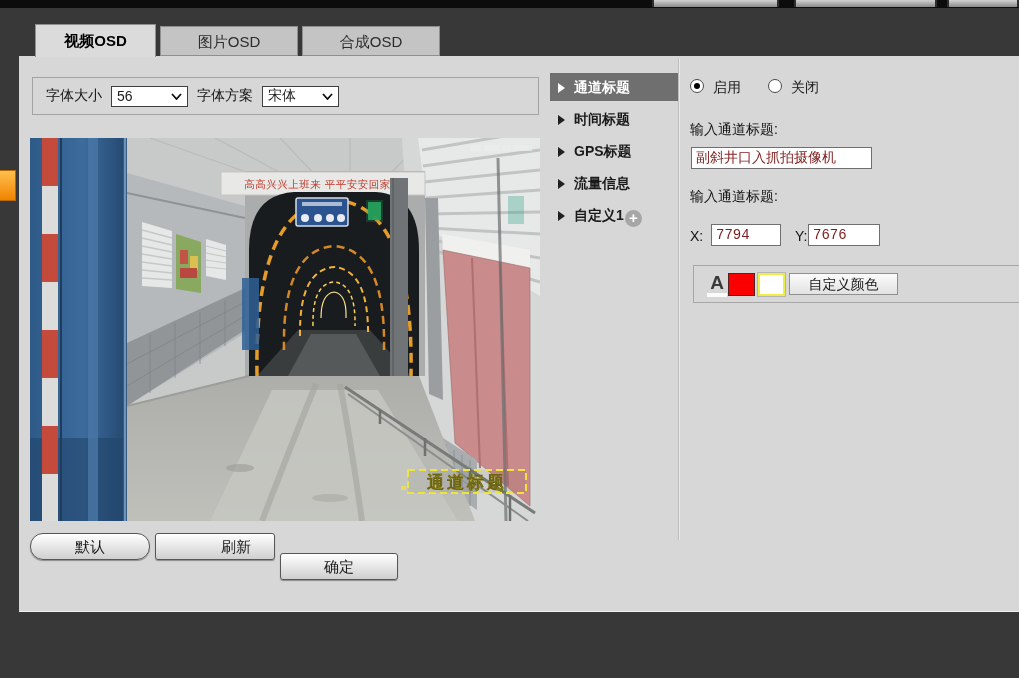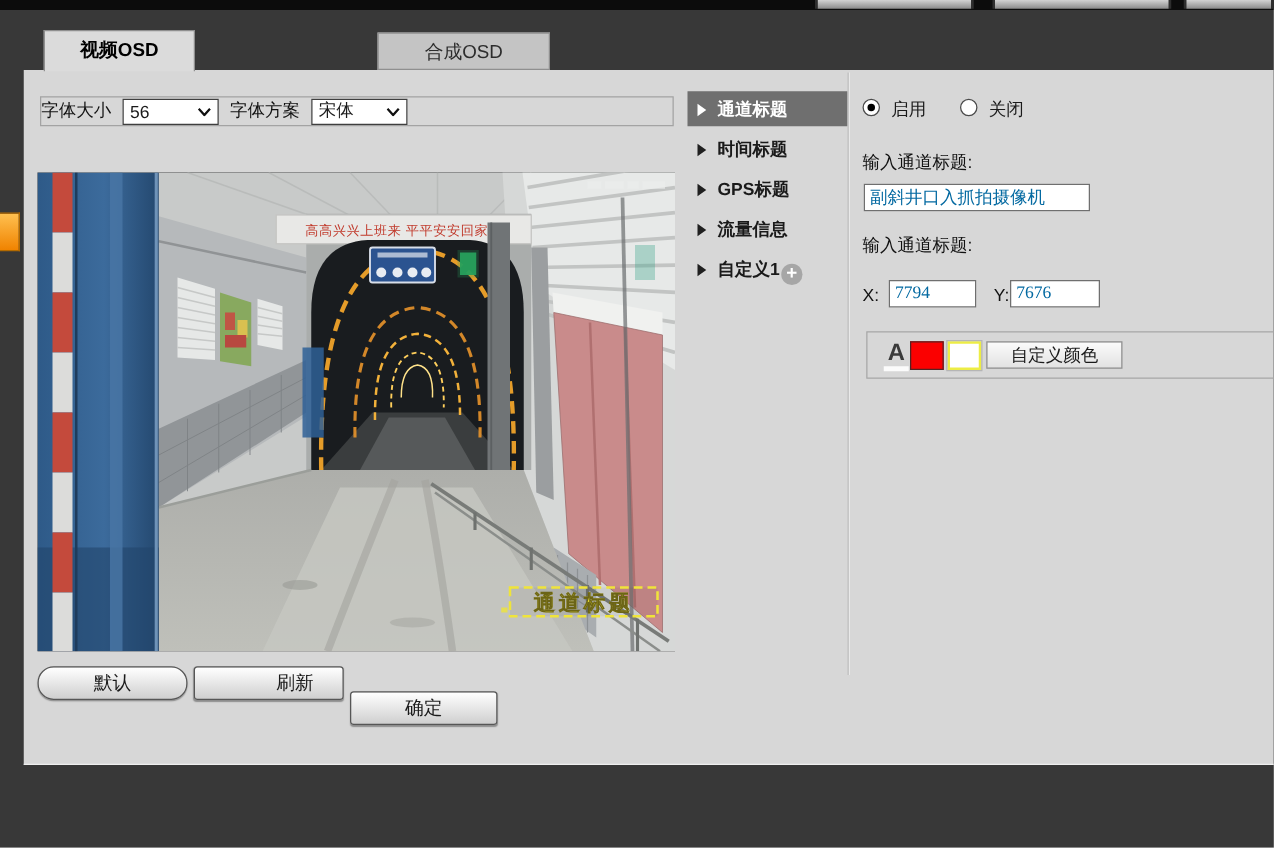--- a/index.html
+++ b/index.html
@@ -16,42 +16,42 @@
 
   
   .tab { position:absolute; text-align:center; font-size:15px; cursor:default; }
   .tab.inactive { top:26px; height:30px; line-height:29px; background:#c4c4c4; border:1px solid #8f8f8f; color:#2c2c2c; }
   .tab.active { top:24px; height:33px; line-height:31px; background:#dbdbdb; border:1px solid #8f8f8f; border-bottom:none; font-weight:bold; z-index:3; color:#000; }
 
   
   .side-handle { position:absolute; left:0; top:170px; width:16px; height:31px; background:linear-gradient(180deg,#ffc050,#f08300); border:1px solid #b36a00; border-left:none; }
 
   
-  .font-box { position:absolute; left:32px; top:77px; width:507px; height:24px; border:1px solid #a3a3a3; display:flex; align-items:center; gap:9px; }
+  .font-box { position:absolute; left:32px; top:77px; width:507px; height:38px; border:1px solid #a3a3a3; display:flex; align-items:center; padding-left:13px; gap:9px; }
   .lbl { font-size:14px; color:#111; }
   .select { width:77px; height:21px; background:#fff; border:1px solid #3f3f3f; display:flex; align-items:center; justify-content:space-between; padding:0 5px; font-size:14px; }
 
   
   .video-wrap { position:absolute; left:30px; top:138px; width:510px; height:383px; background:#222; }
 
   
   .side-item { position:absolute; left:550px; width:128px; height:28px; line-height:28px; font-size:14px; font-weight:600; color:#1a1a1a; }
   .side-item .arrow { display:inline-block; width:0; height:0; border-top:5px solid transparent; border-bottom:5px solid transparent; border-left:7px solid #1f1f1f; margin:0 9px 0 8px; vertical-align:middle; }
   .side-item.selected { background:#6f6f6f; color:#fff; }
   .side-item.selected .arrow { border-left-color:#fff; }
   .plus-circle { display:inline-block; width:17px; height:17px; border-radius:50%; background:#a6a6a6; color:#fff; font-weight:bold; font-size:15px; line-height:16px; text-align:center; vertical-align:-3px; margin-left:1px; }
 
   .vdivider { position:absolute; left:678px; top:58px; width:1px; height:482px; background:#bfbfbf; box-shadow:1px 0 0 #e9e9e9; }
 
   
   .radio { position:absolute; width:14px; height:14px; border-radius:50%; border:1px solid #4a4a4a; background:#fff; }
   .radio.checked::after { content:""; position:absolute; left:3px; top:3px; width:6px; height:6px; border-radius:50%; background:#000; }
   .rlabel { position:absolute; font-size:14px; }
   .field-label { position:absolute; font-size:14px; color:#111; }
-  .tinput { position:absolute; height:22px; border:1px solid #6f6f6f; background:#fff; font-size:14px; padding:1px 4px; font-family:Liberation Serif, serif; color:#0369a1; }
+  .tinput { position:absolute; height:22px; border:1px solid #6f6f6f; background:#fff; font-size:14px; padding:1px 4px; font-family:Liberation Mono, monospace; color:#7f1d1d; }
 
   
   .color-box { position:absolute; left:693px; top:265px; width:327px; height:38px; border:1px solid #a7a7a7; }
   .font-a { position:absolute; left:13px; top:6px; width:20px; font-size:19px; font-weight:bold; color:#3a3a3a; text-align:center; border-bottom:4px solid #fbfbfb; line-height:21px; }
   .swatch { position:absolute; top:7px; width:27px; height:23px; }
   .swatch.red { left:34px; background:#fb0000; border:1px solid #552222; }
   .swatch.white { left:64px; background:#ffffff; border:2px solid #eded45; outline:1px solid #b5b5b5; }
   .custom-color-btn { position:absolute; left:95px; top:7px; width:109px; height:22px; background:linear-gradient(#fbfbfb,#e2e2e2); border:1px solid #8f8f8f; font-size:14px; text-align:center; line-height:20px; }
 
   
@@ -64,20 +64,21 @@
 
   <div class="top-strip">
     <div class="top-sliver" style="left:652px;width:127px;"></div>
     <div class="top-sliver" style="left:794px;width:143px;"></div>
     <div class="top-sliver" style="left:947px;width:72px;"></div>
   </div>
 
   <div class="panel"></div>
 
   <div class="tab active" style="left:35px;width:121px;">视频OSD</div>
+  <div class="tab inactive" style="left:160px;width:138px;">图片OSD</div>
   <div class="tab inactive" style="left:302px;width:138px;">合成OSD</div>
 
   <div class="side-handle"></div>
 
   <div class="font-box">
     <span class="lbl">字体大小</span>
     <div class="select">
       <span>56</span>
       <svg width="11" height="7" viewBox="0 0 11 7">
           <polyline points="1,1 5.5,6 10,1" fill="none" stroke="#111" stroke-width="1.8"></polyline>

